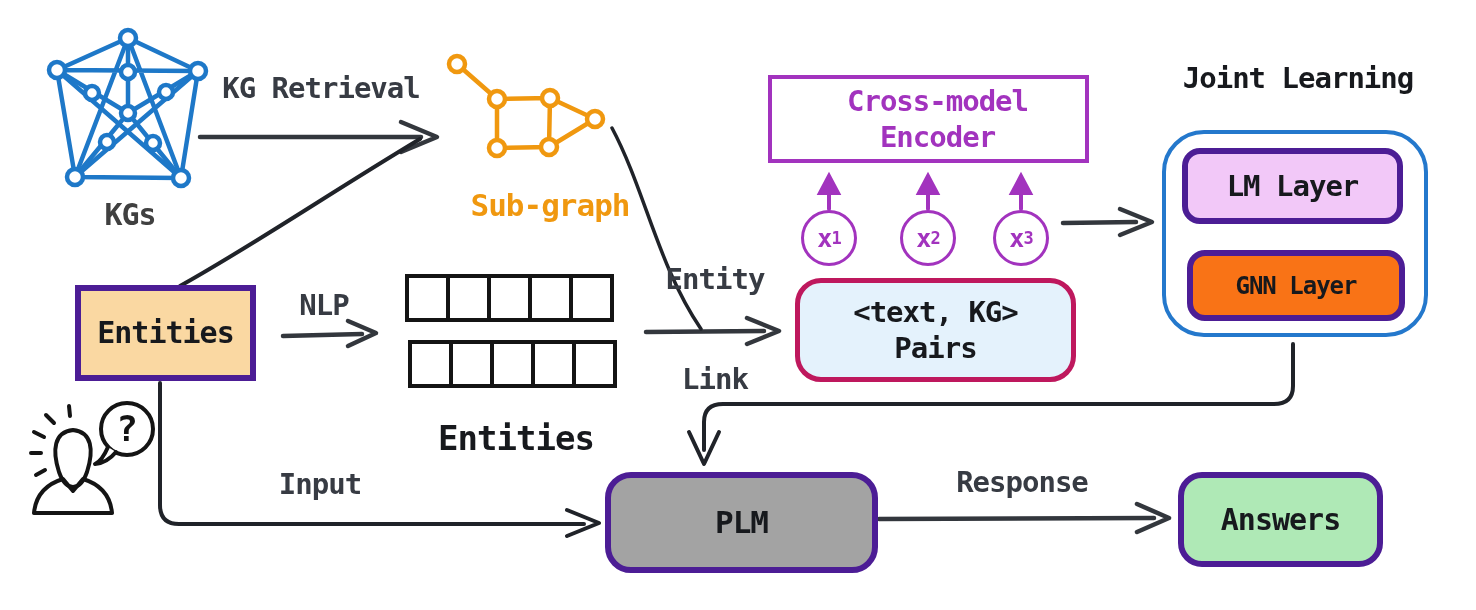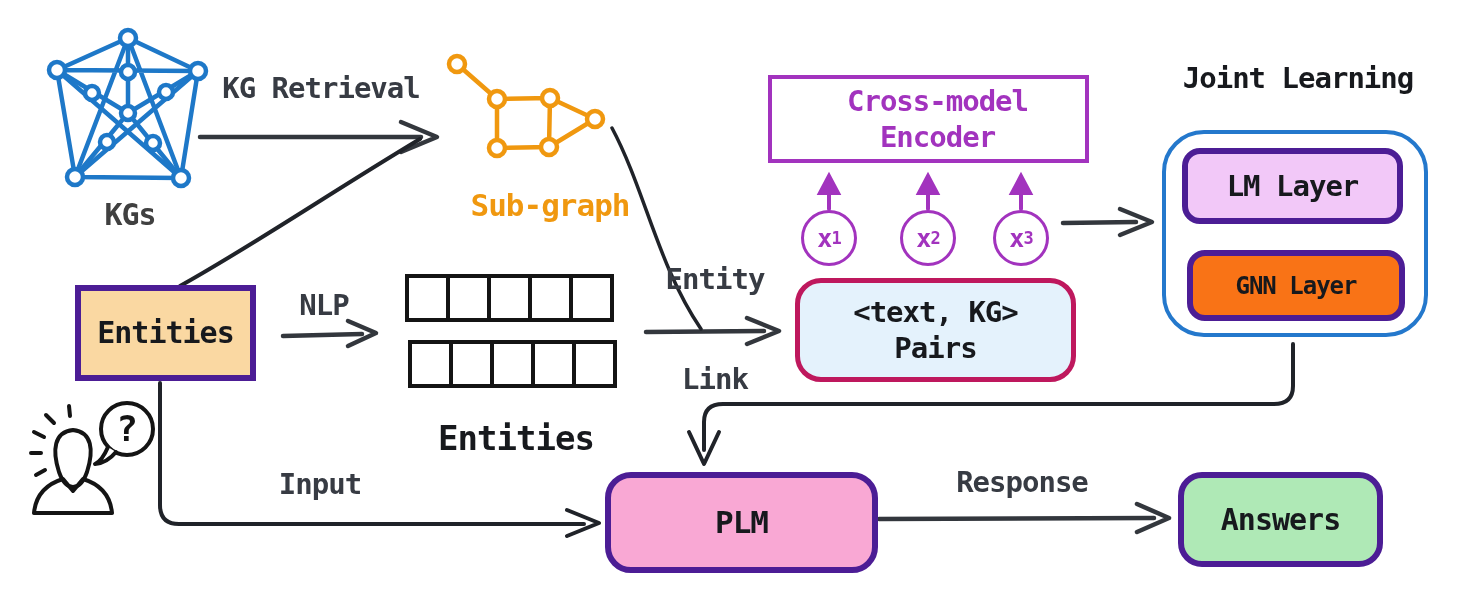--- a/index.html
+++ b/index.html
@@ -28,21 +28,21 @@
     border-radius:50%;background:#ffffff;color:#A233BE;font-weight:700;font-size:25px;
     display:flex;align-items:center;justify-content:center;box-sizing:border-box;letter-spacing:-1px;
   }
   .token sub{font-size:17px;line-height:0;}
   .pairs{left:795px;top:278px;width:281px;height:104px;background:#E4F2FC;
     border:5px solid #be185d;border-radius:26px;font-size:29px;}
   .joint{left:1162px;top:130px;width:266px;height:207px;background:#ffffff;
     border:4px solid #2478CC;border-radius:42px;}
   .lm{left:1182px;top:148px;width:221px;height:76px;background:#F2C8F8;border-radius:18px;font-size:29px;}
   .gnn{left:1187px;top:250px;width:218px;height:71px;background:#f97316;border-radius:18px;font-size:24px;}
-  .plm{left:605px;top:472px;width:273px;height:101px;background:#f9a8d4;border-radius:26px;font-size:31px;}
+  .plm{left:605px;top:472px;width:273px;height:101px;background:#a3a3a3;border-radius:26px;font-size:31px;}
   .answers{left:1178px;top:472px;width:205px;height:95px;background:#AFE9B6;border-radius:24px;font-size:30px;}
   .egrid{position:absolute;display:flex;}
   .egrid .cell{width:45px;height:48px;border:4px solid #141414;box-sizing:border-box;margin-left:-4px;background:#ffffff;}
   .egrid .cell:first-child{margin-left:0;}
 </style>
 </head>
 <body>
 
 <div id="canvas">
 

